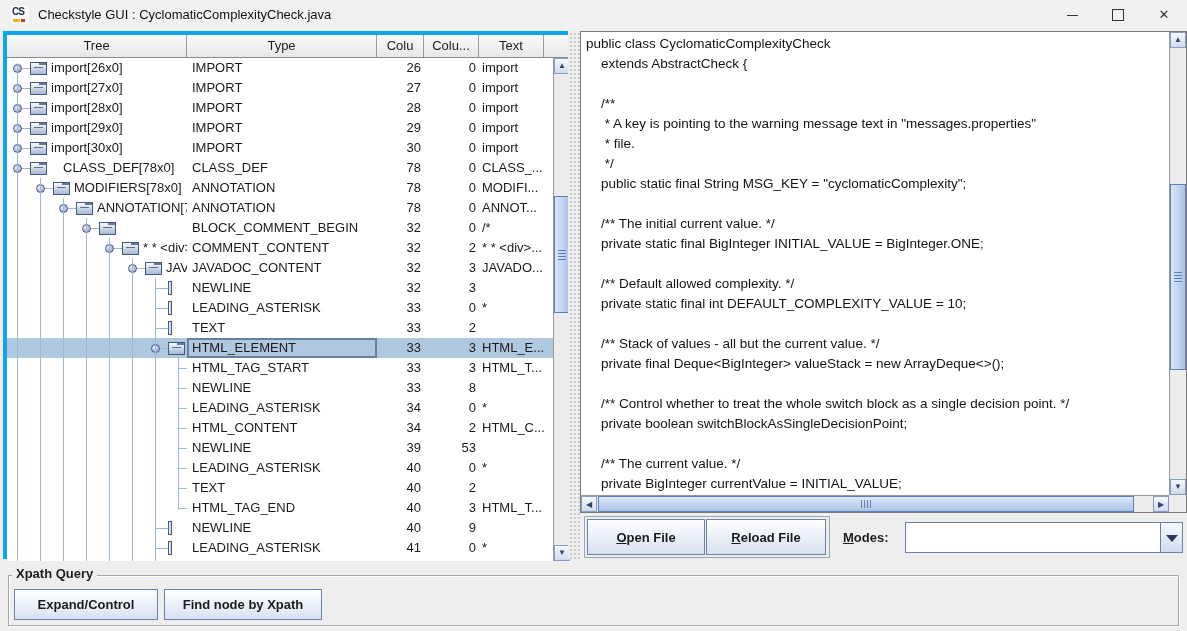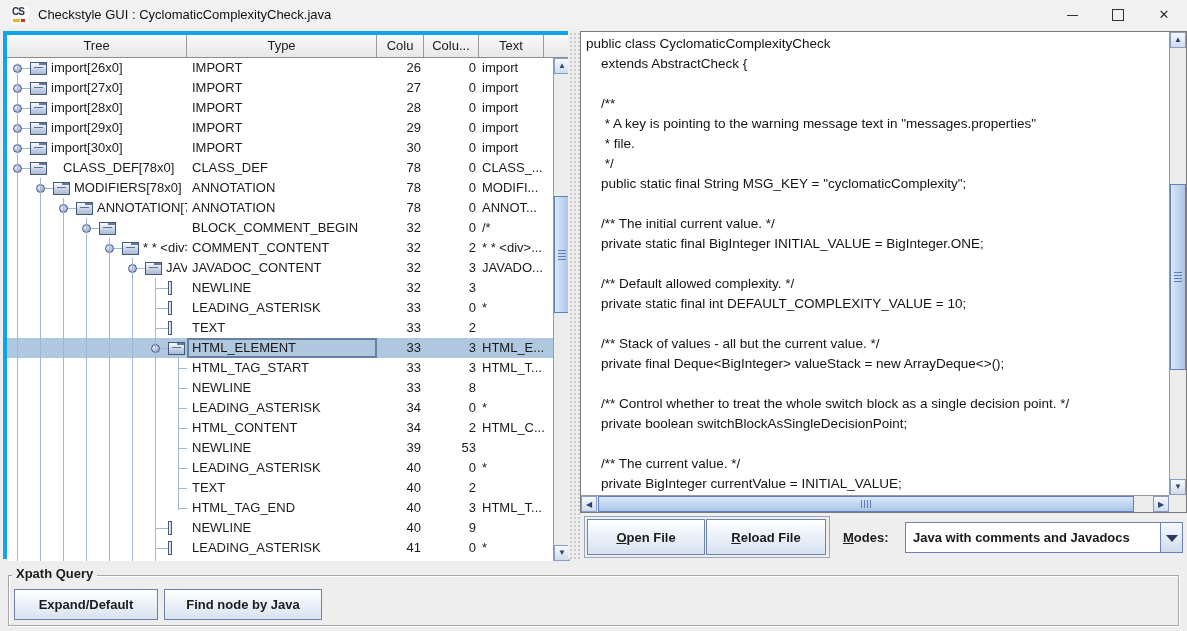--- a/index.html
+++ b/index.html
@@ -457,27 +457,26 @@
     <div id="code-corner"></div>
   </div>
 
   <div id="toolbar">
     <div id="btn-pair">
       <button id="open-btn" class="mbtn"><span class="mn">O</span><span>pen File</span></button>
       <button id="reload-btn" class="mbtn"><span class="mn">R</span><span>eload File</span></button>
     </div>
     <div id="modes-label"><span class="mn">M</span><span>odes:</span></div>
     <div id="modes-combo">
-      <span id="modes-value">Java with comments and Javadocs</span>
       <div id="combo-arrow-btn">
           <span></span>
         </div>
     </div>
   </div>
 
   <div id="xpath-panel">
     <div id="xpath-border"></div>
     <div id="xpath-title">Xpath Query</div>
-    <button id="expand-btn" class="xbtn">Expand/Default</button>
-    <button id="find-btn" class="xbtn">Find node by Java</button>
+    <button id="expand-btn" class="xbtn">Expand/Control</button>
+    <button id="find-btn" class="xbtn">Find node by Xpath</button>
   </div>
 
 </div>
 
 </body></html>

